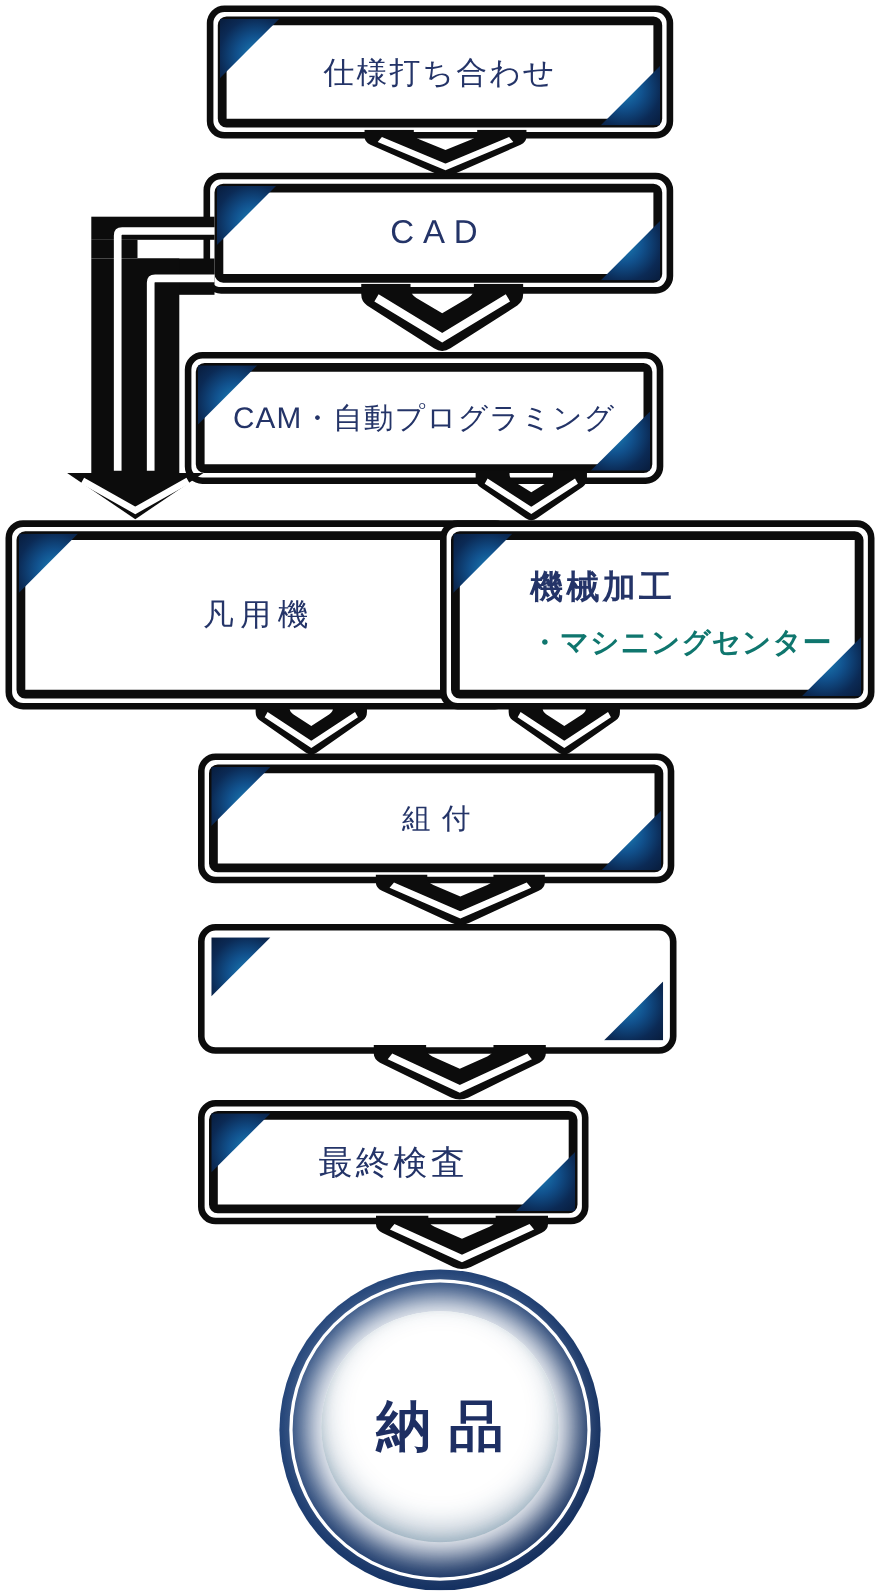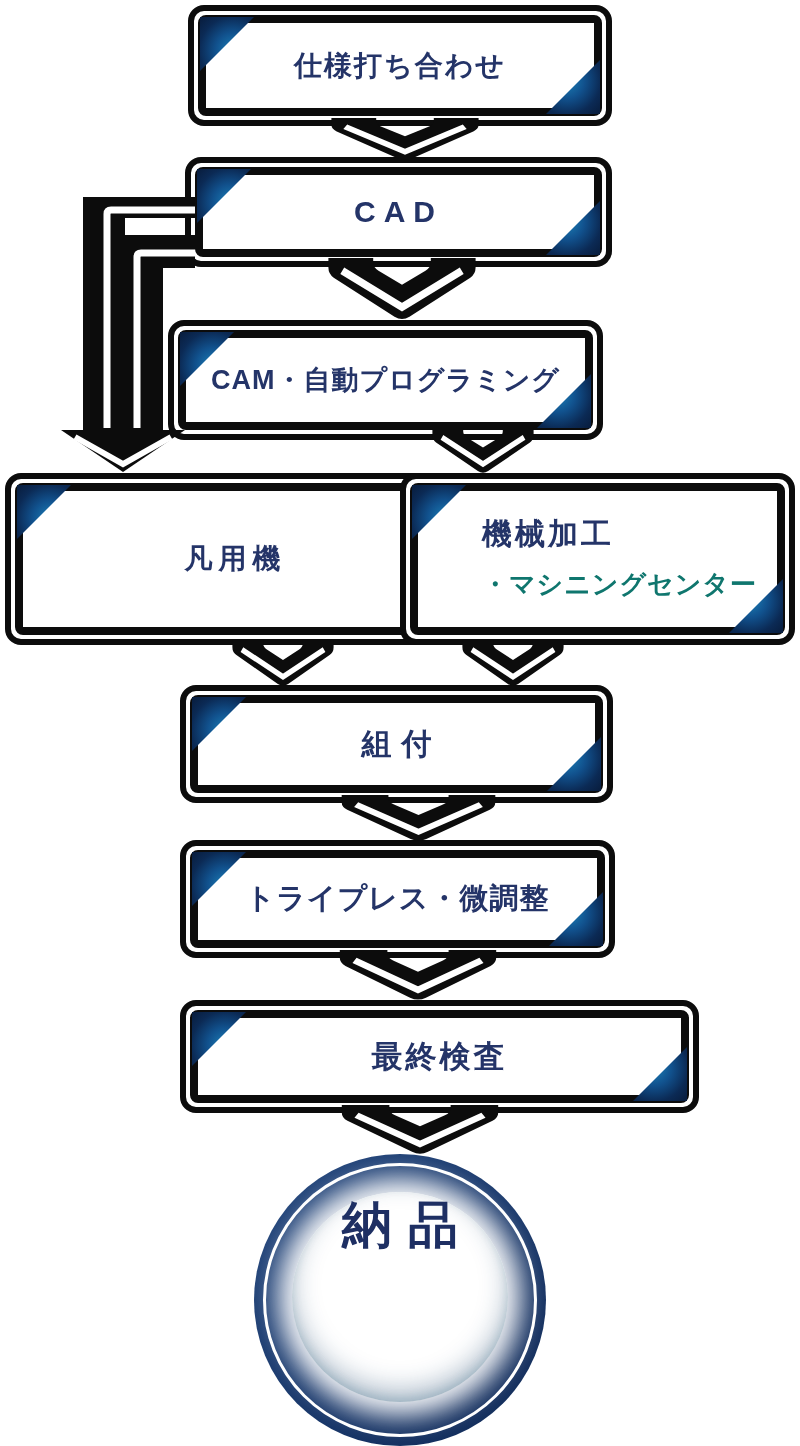--- a/index.html
+++ b/index.html
@@ -11,21 +11,21 @@
   .fbox{
     position:absolute;box-sizing:border-box;
     border:6px solid #0c0c0c;border-radius:16px;background:#ffffff;
   }
   .fbox-in{
     position:absolute;inset:4px;box-sizing:border-box;
     border:8px solid #0c0c0c;border-radius:8px;background:#ffffff;
     display:flex;align-items:center;justify-content:center;
   }
   .flabel{
-    color:#243468;font-weight:bold;font-size:28px;letter-spacing:2px;
+    color:#243468;font-weight:normal;font-size:28px;letter-spacing:2px;
     white-space:nowrap;
   }
   
   .tri{position:absolute;width:54px;height:54px;z-index:3;}
   .tri-tl{top:6px;left:6px;clip-path:polygon(0 0,100% 0,0 100%);
     background:radial-gradient(circle at 62% 62%, #1b80b8 0%, #11518d 38%, #0b2a55 72%, #081c3c 100%);}
   .tri-br{bottom:6px;right:6px;clip-path:polygon(100% 100%,0 100%,100% 0);
     background:radial-gradient(circle at 38% 38%, #1b80b8 0%, #11518d 38%, #0b2a55 72%, #081c3c 100%);}
   
   .arr{position:absolute;z-index:5;}
@@ -44,21 +44,21 @@
   .circle-white-ring{
     position:absolute;inset:9px;border-radius:50%;
     border:3px solid #ffffff;box-sizing:border-box;
   }
   .circle-inner{
     position:absolute;inset:38px 38px 44px 38px;border-radius:50%;background:#ffffff;
     box-shadow:0 0 26px 14px rgba(255,255,255,0.95),
                inset 0 -12px 26px rgba(25,65,105,0.35),
                inset 0 -4px 10px rgba(0,90,110,0.15),
                inset 0 10px 16px rgba(255,255,255,1);
-    display:flex;justify-content:center;font-family:Liberation Mono, monospace;
+    display:flex;align-items:center;justify-content:center;font-family:Liberation Mono, monospace;
   }
   .circle-label{
     color:#1e2f63;font-weight:bold;font-size:50px;letter-spacing:16px;
     text-indent:16px;white-space:nowrap;
   }
 </style>
 </head>
 <body>
 
 <div class="canvas">
@@ -142,41 +142,38 @@
       <use href="#chev"></use>
     </svg>
   <svg class="arr" style="left:458px;top:640px;" width="110" height="48" viewBox="0 0 150 60" preserveAspectRatio="none">
       <use href="#chev"></use>
     </svg>
 
   <div class="fbox" style="left:180px;top:685px;width:433px;height:118px;z-index:2;">
     <div class="tri tri-tl"></div>
     <div class="tri tri-br"></div>
     <div class="fbox-in">
-      <span class="flabel" style="font-size:30px;letter-spacing:10px;text-indent:10px;">組付</span>
+      <span class="flabel" style="font-size:26px;letter-spacing:10px;text-indent:10px;">組付</span>
     </div>
   </div>
 
   <svg class="arr" style="left:335px;top:795px;" width="167" height="48" viewBox="0 0 150 60" preserveAspectRatio="none">
       <use href="#chev"></use>
     </svg>
 
   <div class="fbox" style="left:180px;top:840px;width:435px;height:118px;z-index:2;">
     <div class="tri tri-tl"></div>
     <div class="tri tri-br"></div>
-    <div class="fbox-in">
-      <span class="flabel" style="font-size:29px;letter-spacing:1px;">トライプレス・微調整</span>
-    </div>
   </div>
 
   <svg class="arr" style="left:333px;top:950px;" width="170" height="52" viewBox="0 0 150 60" preserveAspectRatio="none">
       <use href="#chev"></use>
     </svg>
 
-  <div class="fbox" style="left:180px;top:1000px;width:519px;height:113px;z-index:2;">
+  <div class="fbox" style="left:180px;top:1000px;width:355px;height:113px;z-index:2;">
     <div class="tri tri-tl"></div>
     <div class="tri tri-br"></div>
     <div class="fbox-in">
       <span class="flabel" style="font-size:31px;letter-spacing:3px;">最終検査</span>
     </div>
   </div>
 
   <svg class="arr" style="left:335px;top:1105px;" width="170" height="51" viewBox="0 0 150 60" preserveAspectRatio="none">
       <use href="#chev"></use>
     </svg>

